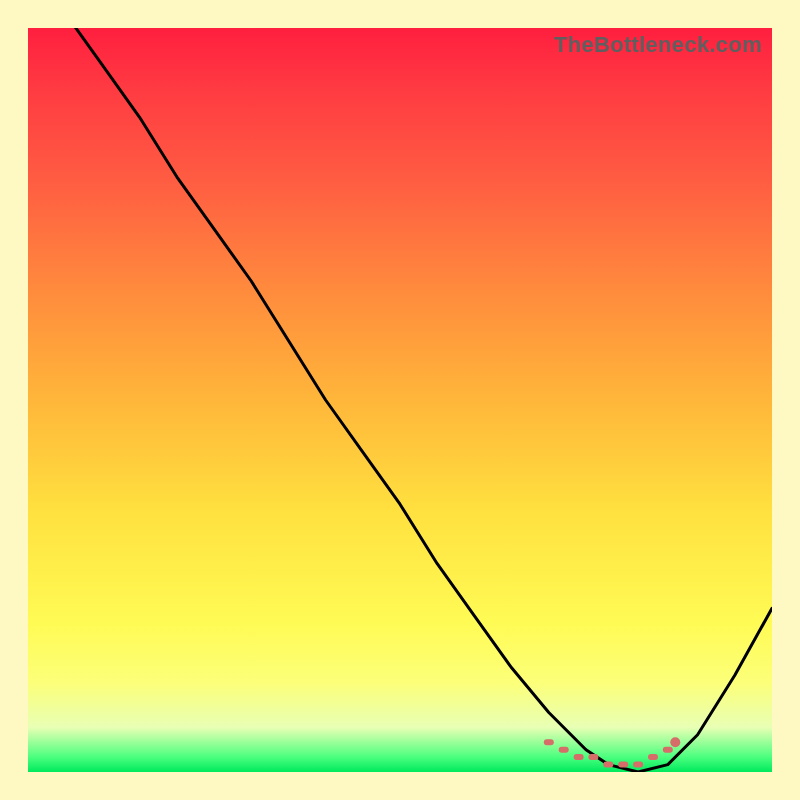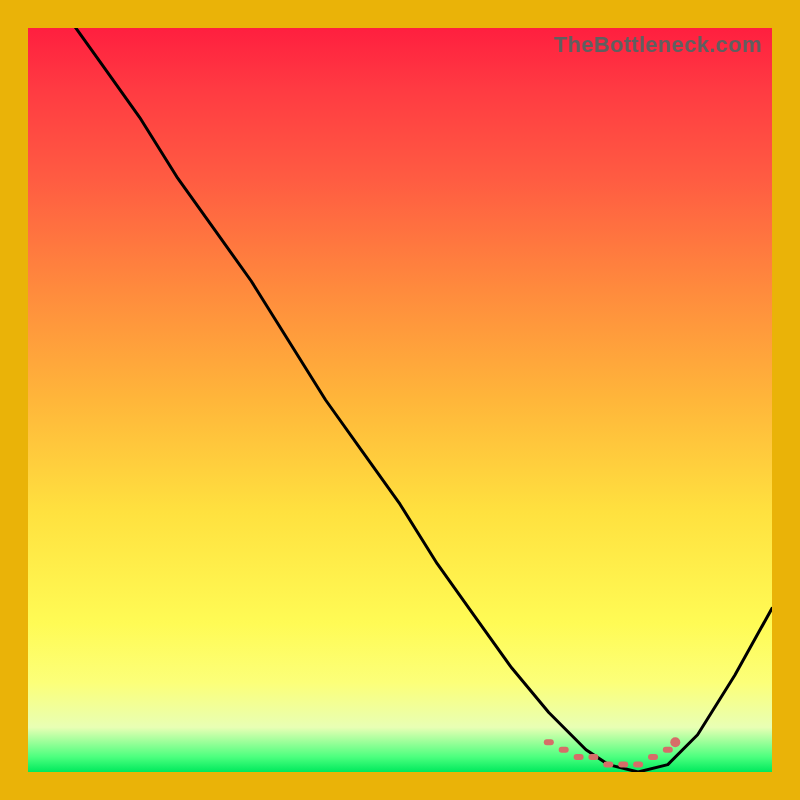--- a/index.html
+++ b/index.html
@@ -10,21 +10,21 @@
     background: #000;
     overflow: hidden;
     font-family: Arial, Helvetica, sans-serif;
   }
   .frame {
     position: absolute;
     left: 0;
     top: 0;
     width: 800px;
     height: 800px;
-    background: #eab308;
+    background: #fef9c3;
   }
   .plot {
     position: absolute;
     left: 28px;
     top: 28px;
     width: 744px;
     height: 744px;
     overflow: hidden;
   }
   .gradient {

